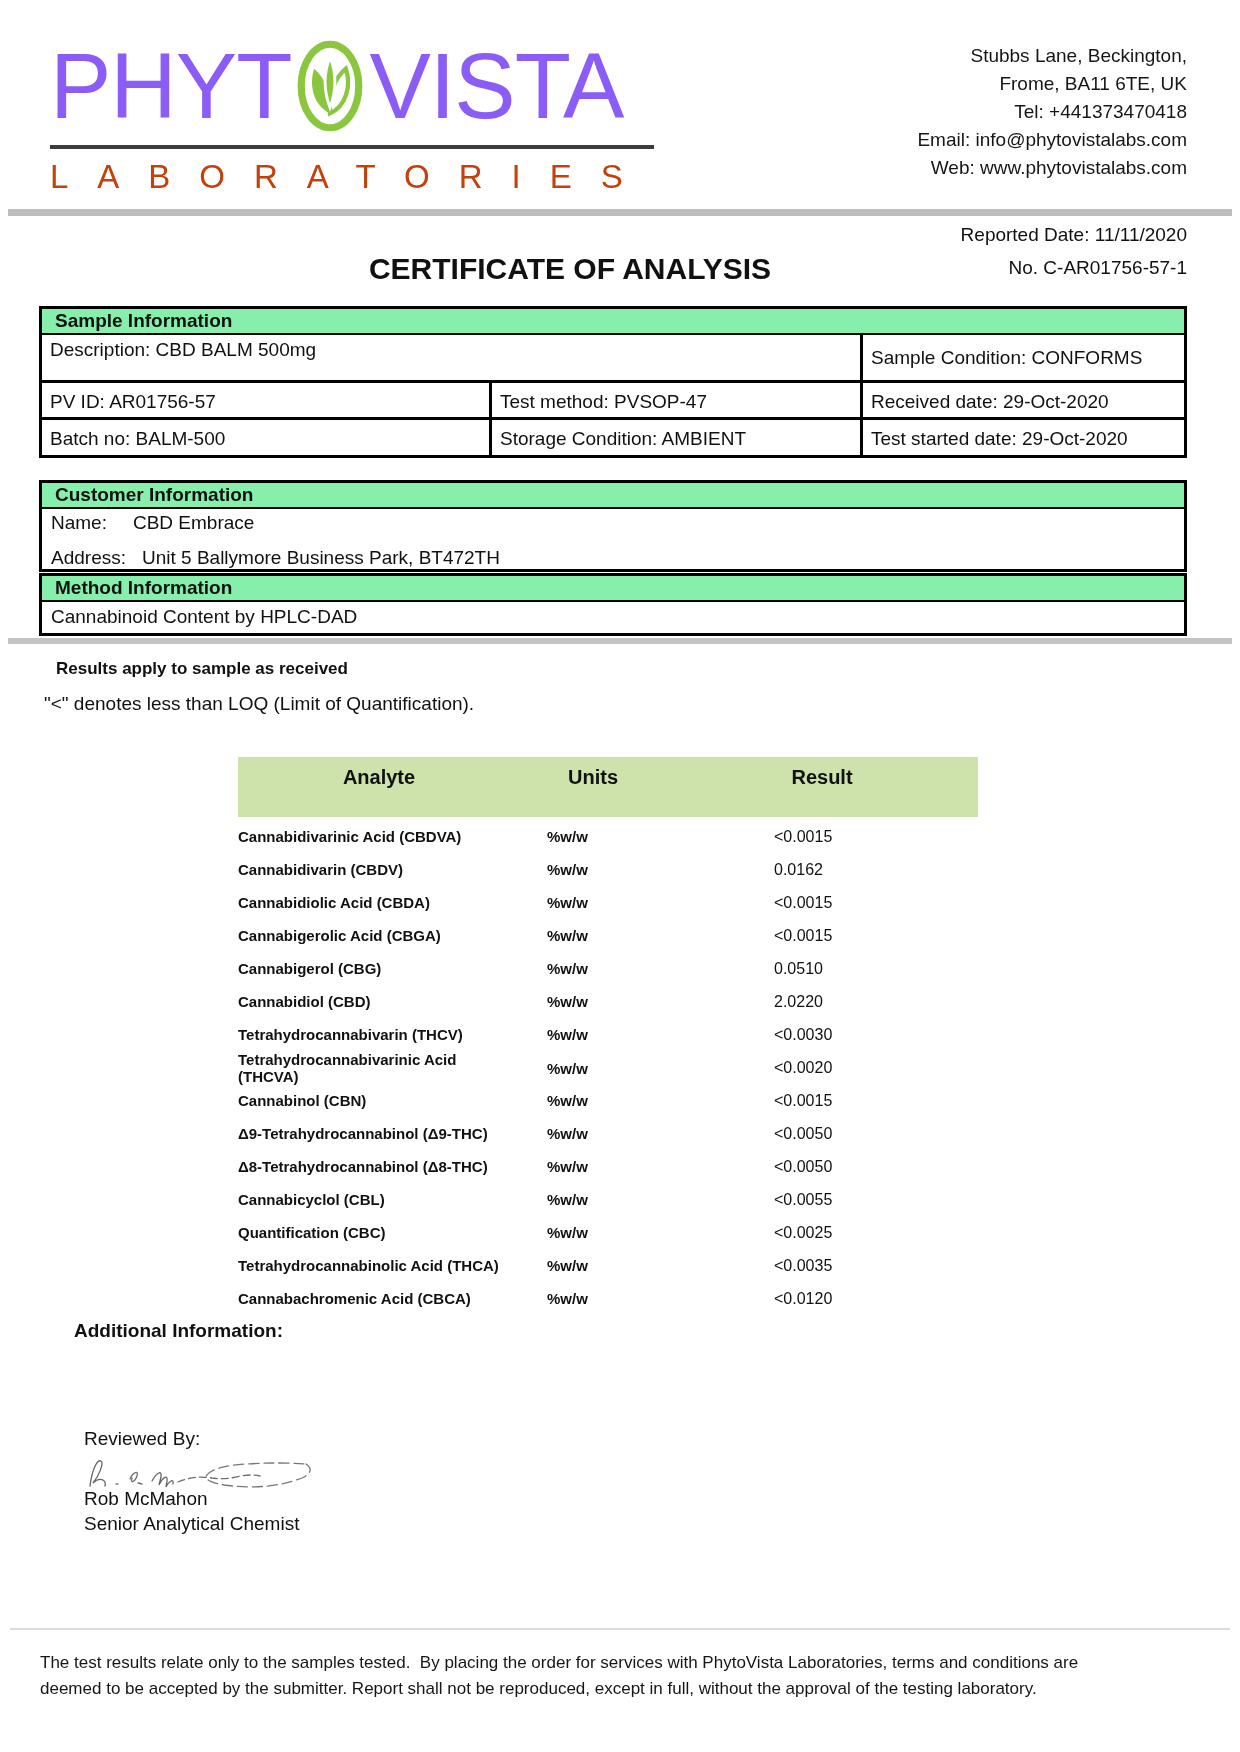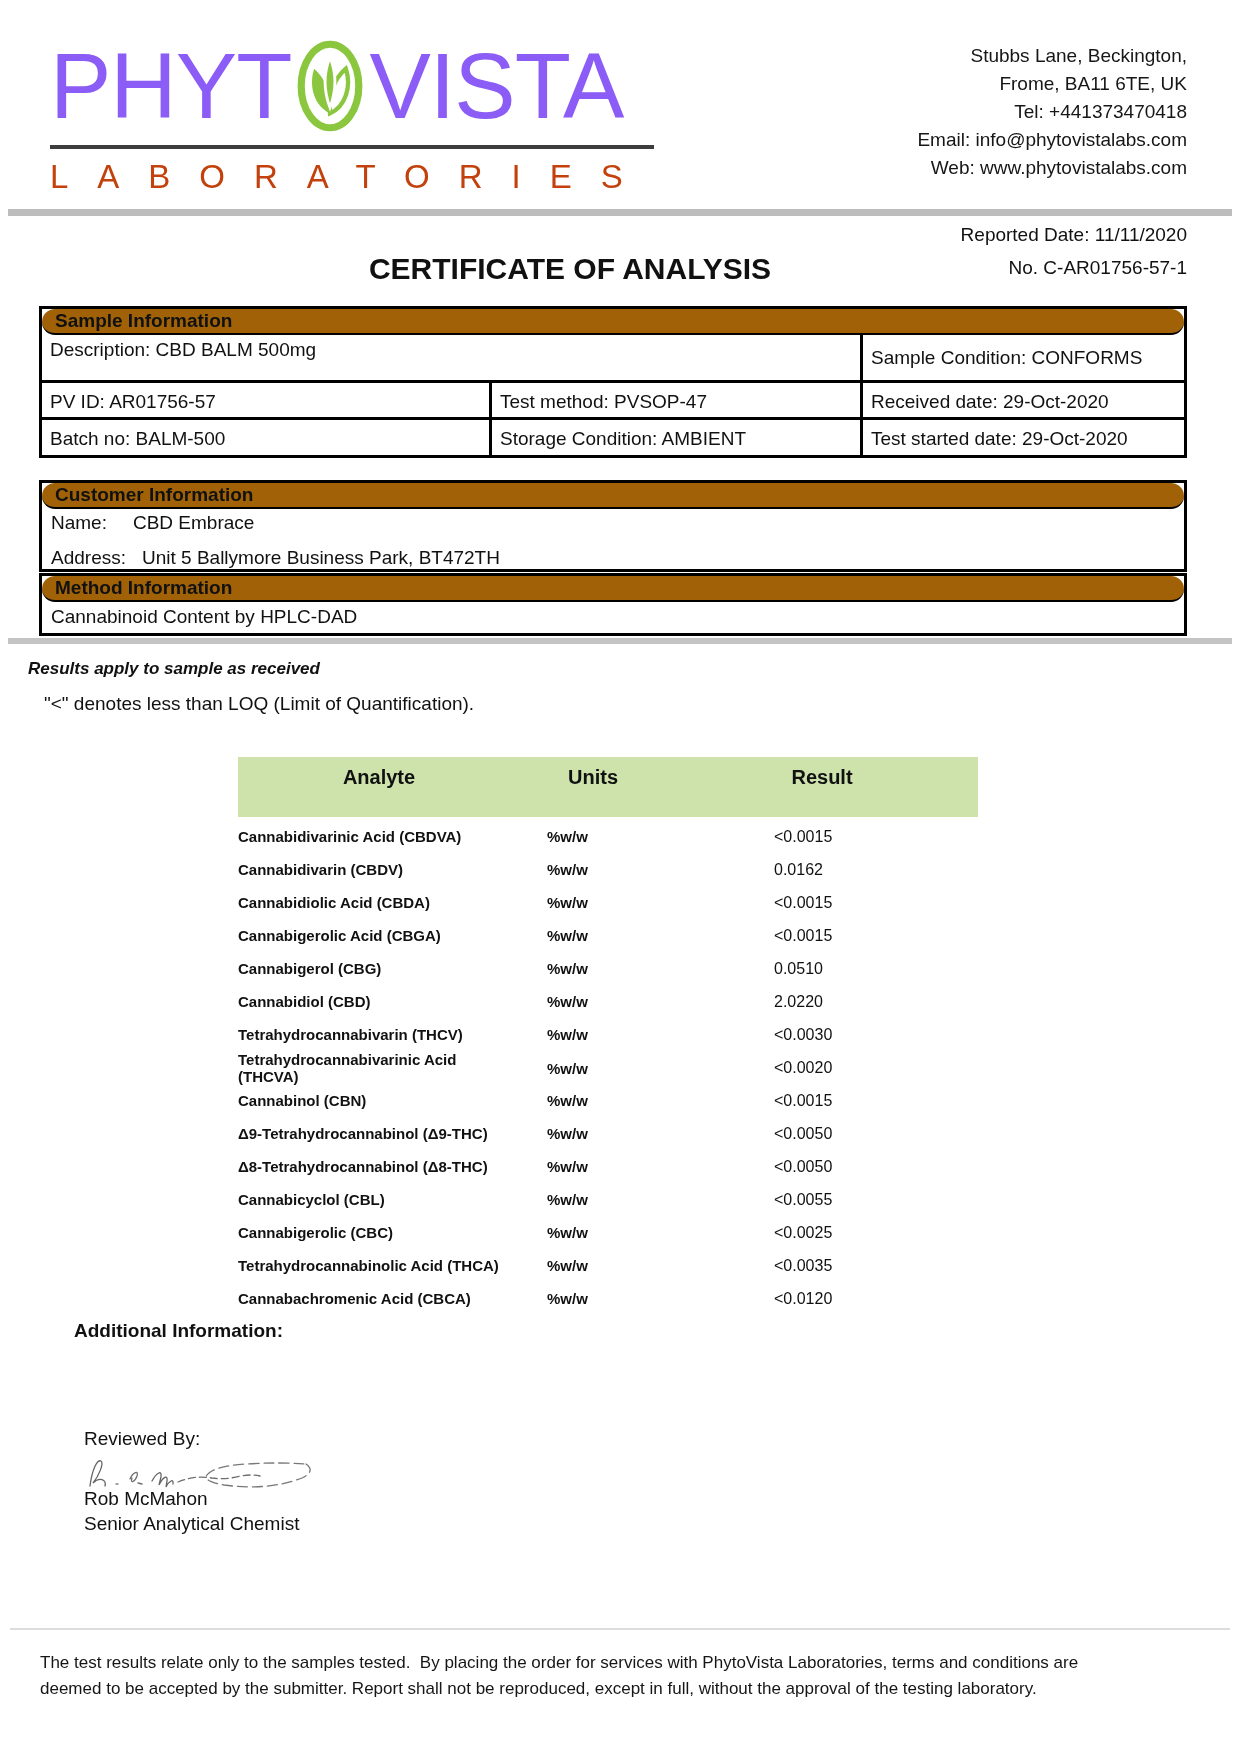--- a/index.html
+++ b/index.html
@@ -15,33 +15,33 @@
   .brand .leaf { width:72px; height:100px; margin:0 3px; }
   .logo-rule { width:604px; height:4px; background:#3d3d3d; margin-top:9px; }
   .logo-sub { margin-top:9px; font-size:33px; color:#c2410c; letter-spacing:29px; white-space:nowrap; }
   .contact { position:absolute; top:42px; left:600px; width:587px; text-align:right; font-size:19px; line-height:28px; color:#161616; }
   .divider-1 { position:absolute; top:209px; left:8px; width:1224px; height:7px; background:#bdbdbd; }
   .reported-date { position:absolute; top:224px; left:700px; width:487px; text-align:right; font-size:19px; }
   .coa-title { position:absolute; top:252px; left:0; width:1140px; text-align:center; font-size:30px; font-weight:700; letter-spacing:0px; }
   .coa-no { position:absolute; top:257px; left:700px; width:487px; text-align:right; font-size:19px; }
   
   .sec { position:absolute; left:39px; width:1148px; border:3px solid #000; background:#fff; }
-  .bar { background:#a16207; border-bottom:2px solid #000; font-weight:700; font-size:19px; padding:1px 0 2px 13px; height:26px;border-radius:13px; }
+  .bar { background:#86efac; border-bottom:2px solid #000; font-weight:700; font-size:19px; padding:1px 0 2px 13px; height:26px; }
   .s-row { display:flex; }
   .cell { font-size:19px; padding:4px 8px; }
   .br { border-right:3px solid #000; }
   .bb { border-bottom:3px solid #000; }
   .desc-cell { width:821px; }
   .cond-cell { width:321px; display:flex; align-items:center; }
   .c1 { width:450px; } .c2 { width:371px; } .c3 { width:321px; }
   .mid-row { height:37px; display:flex; align-items:center; }
   .kv-line { font-size:19px; padding-left:9px; }
   .divider-2 { position:absolute; top:638px; left:8px; width:1224px; height:6px; background:#c4c4c4; }
   
-  .note-italic { position:absolute; top:659px; left:28px; font-size:17px; font-weight:700; font-style:italic; }
+  .note-italic { position:absolute; top:659px; left:56px; font-size:17px; font-weight:700; }
   .note-loq { position:absolute; top:693px; left:44px; font-size:19px; }
   
   .results { position:absolute; left:238px; top:757px; width:750px; }
   .r-head { display:grid; grid-template-columns:282px 146px 312px; }
   .r-head > div { background:#cde3ab; height:60px; text-align:center; font-size:20px; font-weight:700; padding-top:9px; }
   .r-row { display:grid; grid-template-columns:282px 146px 312px; column-gap:5px; height:33px; align-items:center; }
   .r-analyte { font-size:15px; font-weight:700; }
   .r-units { font-size:15px; font-weight:700; padding-left:22px; }
   .r-result { font-size:16px; padding-left:98px; }
   
@@ -189,21 +189,21 @@
         <div class="r-analyte">Δ8-Tetrahydrocannabinol (Δ8-THC)</div>
         <div class="r-units">%w/w</div>
         <div class="r-result">&lt;0.0050</div>
       </div>
     <div class="r-row">
         <div class="r-analyte">Cannabicyclol (CBL)</div>
         <div class="r-units">%w/w</div>
         <div class="r-result">&lt;0.0055</div>
       </div>
     <div class="r-row">
-        <div class="r-analyte">Cannabigerolic (CBC)</div>
+        <div class="r-analyte">Quantification (CBC)</div>
         <div class="r-units">%w/w</div>
         <div class="r-result">&lt;0.0025</div>
       </div>
     <div class="r-row">
         <div class="r-analyte">Tetrahydrocannabinolic Acid (THCA)</div>
         <div class="r-units">%w/w</div>
         <div class="r-result">&lt;0.0035</div>
       </div>
     <div class="r-row">
         <div class="r-analyte">Cannabachromenic Acid (CBCA)</div>

